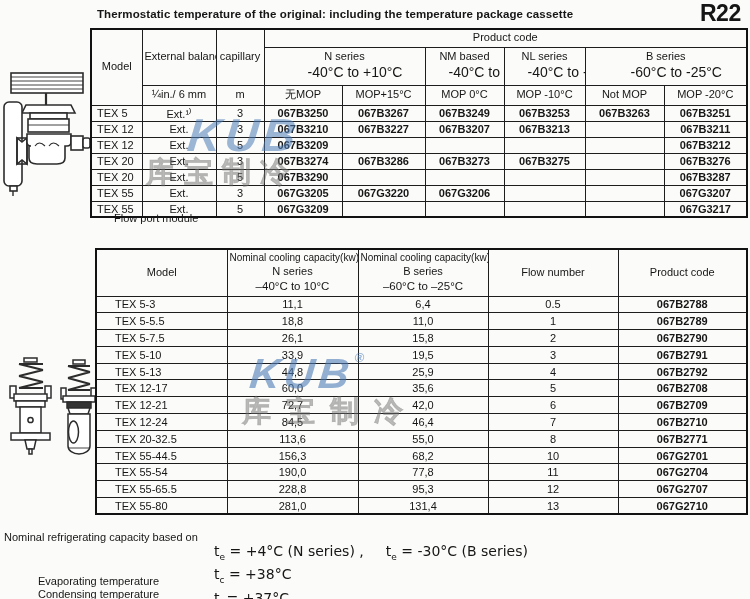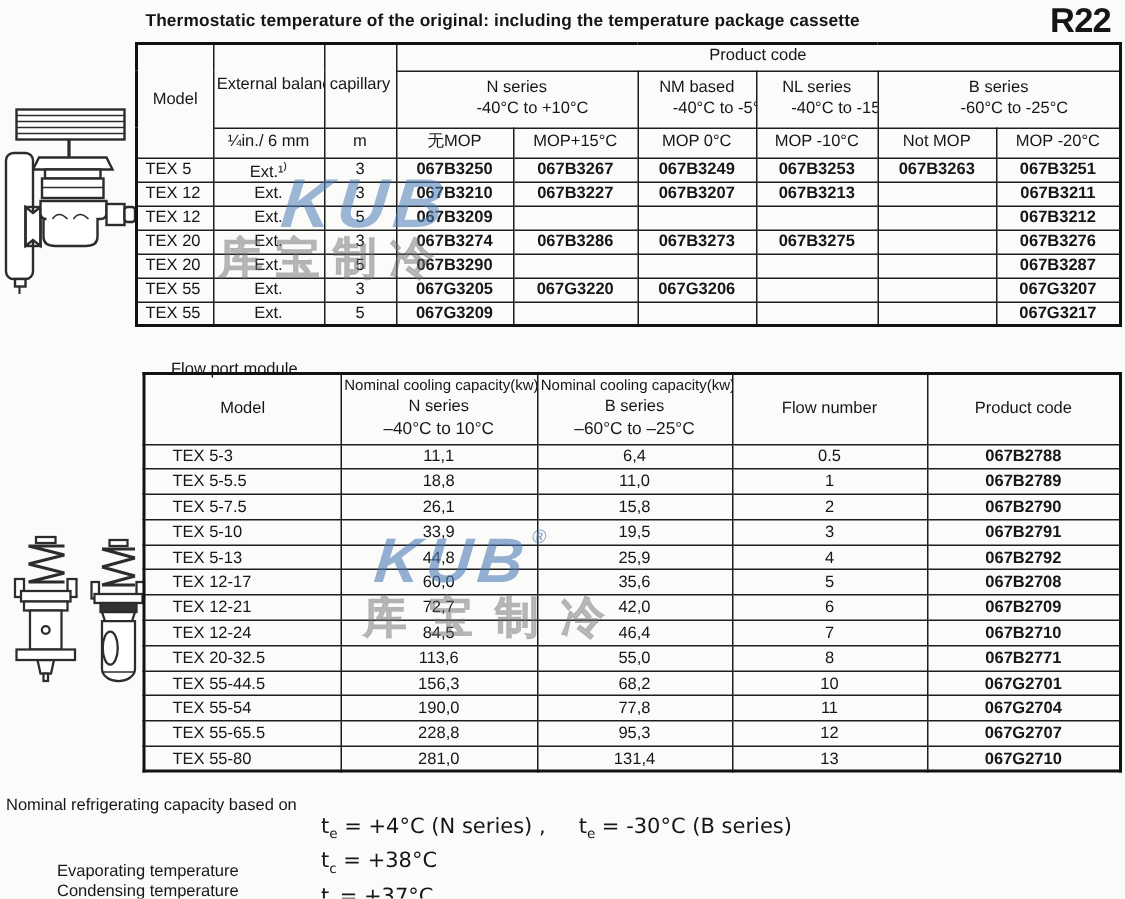--- a/index.html
+++ b/index.html
@@ -9,42 +9,42 @@
     background:#fbfbf9;
     font-family:"Liberation Sans", sans-serif;
     color:#161616;
     overflow:hidden;
   }
   .abs { position:absolute; }
 
   
   .doc-title { left:97px; top:8px; font-size:11.5px; font-weight:700; letter-spacing:0.1px; }
   .refrigerant { left:700px; top:0px; width:46px; font-size:23px; font-weight:800; text-align:left; letter-spacing:-0.5px; }
-  .flow-caption { left:100px; top:240px; font-size:11px; font-weight:400;padding-left:14px; }
+  .flow-caption { left:100px; top:212px; font-size:11px; font-weight:400;padding-left:14px; }
 
   
   table { border-collapse:collapse; table-layout:fixed; }
   td, th {
     border:1px solid #1d1d1d;
     font-weight:400;
     font-size:11px;
     text-align:center;
     vertical-align:middle;
     padding:0 2px;
     white-space:nowrap;
     overflow:hidden;
   }
   .valve-table-wrap  { left:90px;  top:28px; }
   .valve-table       { width:656px; border:2px solid #121212; }
   .flow-table-wrap   { left:95px;  top:248px; }
   .flow-table        { width:651px; border:2px solid #121212; }
 
   .valve-table thead td { line-height:1.25; }
   .series-name { display:block; font-size:11px; }
-  .series-range { display:block; font-size:11px;padding-left:21px; }
+  .series-range { display:block; font-size:14px;padding-left:21px; }
   .valve-table tbody td { height:16px; }
   .valve-table tbody td.model-col { text-align:left; padding-left:5px; }
   .code { font-weight:700; }
 
   .flow-table thead td { height:47px; line-height:1.25;margin-left:12px; }
   .cap-line1 { display:block; font-size:10px; }
   .cap-line2 { display:block; font-size:11px; }
   .cap-line3 { display:block; font-size:11.5px; }
   .flow-table tbody td { height:16.8px; }
   .flow-table tbody td.model-col { text-align:left; padding-left:18px; }

